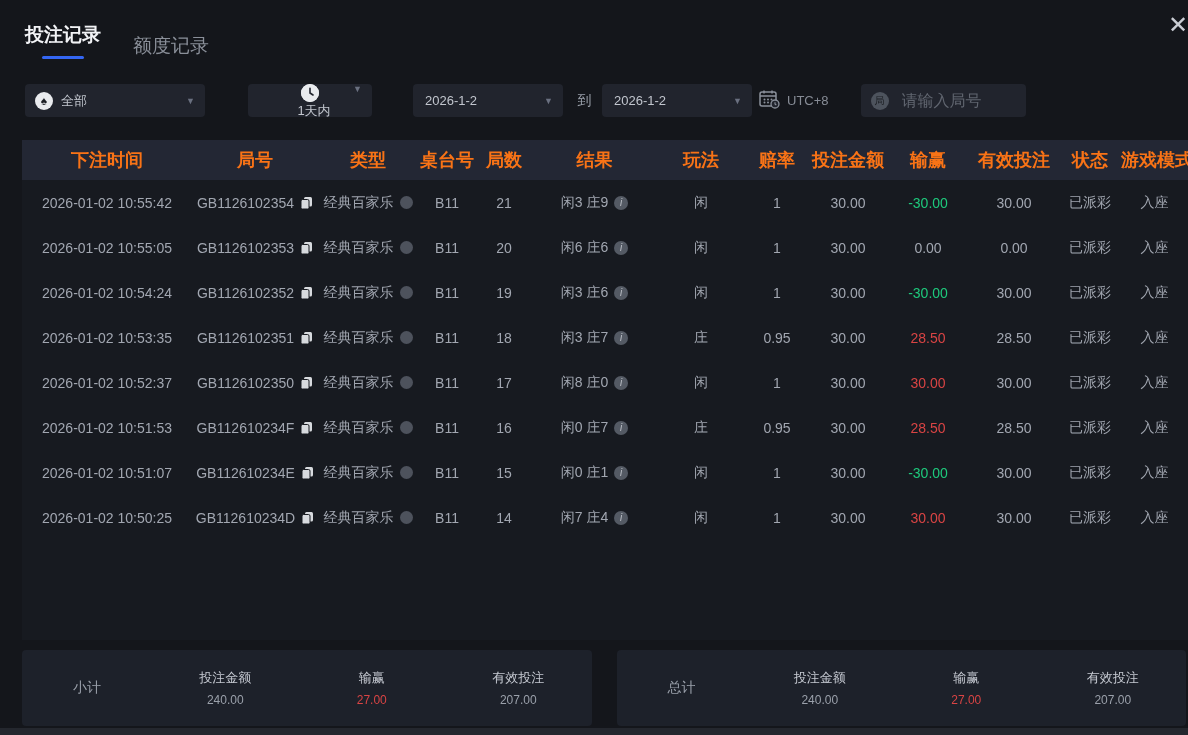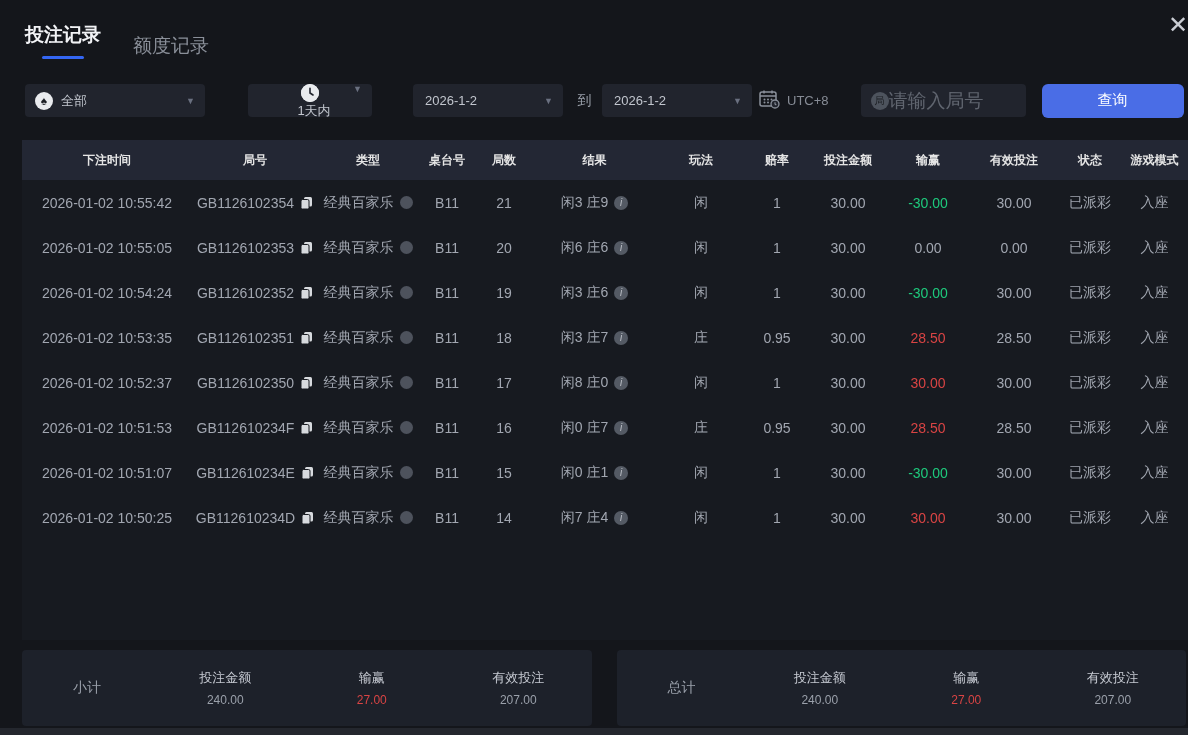--- a/index.html
+++ b/index.html
@@ -38,38 +38,38 @@
   .to-label { width:27px; text-align:center; font-size:14px; color:#9aa0aa; margin:0 4px 0 8px; }
   .sel-date2 { width:150px; }
   .tz { display:flex; align-items:center; margin-left:7px; gap:7px; }
   .tz-text { font-size:13px; color:#878c96; }
   .text-input { width:165px; margin-left:32px; cursor:text; }
   .round-badge {
     width:18px; height:18px; border-radius:50%; background:#4d535d; color:#1b1e23;
     font-size:10px; line-height:18px; text-align:center; flex:0 0 18px;
   }
   .text-input input {
-    background:transparent; border:none; outline:none; margin-left:0; width:115px;
-    font-size:19px; color:#eab308; font-family:inherit;
+    background:transparent; border:none; outline:none; margin-left:13px; width:115px;
+    font-size:16px; color:#eab308; font-family:inherit;
   }
   .text-input input::placeholder { color:#60656f; }
   .query-btn {
     margin-left:16px; width:142px; height:34px; border:none; border-radius:6px;
     background:var(--btn,#4a6de6); color:#ffffff; font-size:15px; cursor:pointer;
     font-family:inherit;
   }
   
   .table { position:absolute; top:140px; left:22px; right:0; }
   .trow {
     display:grid;
     grid-template-columns:170px 126px 100px 58px 56px 125px 88px 64px 78px 82px 90px 62px 1fr;
     align-items:center;
   }
   .trow.head { height:40px; background:#232734; }
-  .trow.head .cell { font-size:12px; color:#e5e5e5; font-weight:bold; }
+  .trow.head .cell { font-size:18px; color:#f97316; font-weight:bold; }
   .tbody { height:460px; background:#171a20; }
   .body-row { height:45px; }
   .cell { text-align:center; font-size:14px; color:#a2a7b1; white-space:nowrap; }
   .c-round, .c-game, .c-result { display:flex; align-items:center; justify-content:center; gap:6px; }
   .copy { display:inline-flex; cursor:pointer; }
   .dot { width:13px; height:13px; border-radius:50%; background:#4d525c; display:inline-block; }
   .info {
     width:14px; height:14px; border-radius:50%; background:#545a64; color:#bcc0c7;
     font-size:10px; line-height:14px; text-align:center; display:inline-block;
     font-style:italic; cursor:pointer;
@@ -142,21 +142,20 @@
         <circle cx="16" cy="15" r="4" fill="#21242d" stroke="#8b919c" stroke-width="1.3"></circle>
         <path d="M16 13.2 V15 L17.3 16" stroke="#8b919c" stroke-width="1.1" fill="none"></path>
       </svg>
     </span>
     <span class="tz-text">UTC+8</span>
   </div>
   <div class="text-input">
     <span class="round-badge">局</span>
     <input type="text" placeholder="请输入局号" style="">
   </div>
-  <button class="query-btn">查询</button>
 </div>
 
 <div class="table">
   <div class="trow head">
       <div class="cell">下注时间</div>
       <div class="cell">局号</div>
       <div class="cell">类型</div>
       <div class="cell">桌台号</div>
       <div class="cell">局数</div>
       <div class="cell">结果</div>

